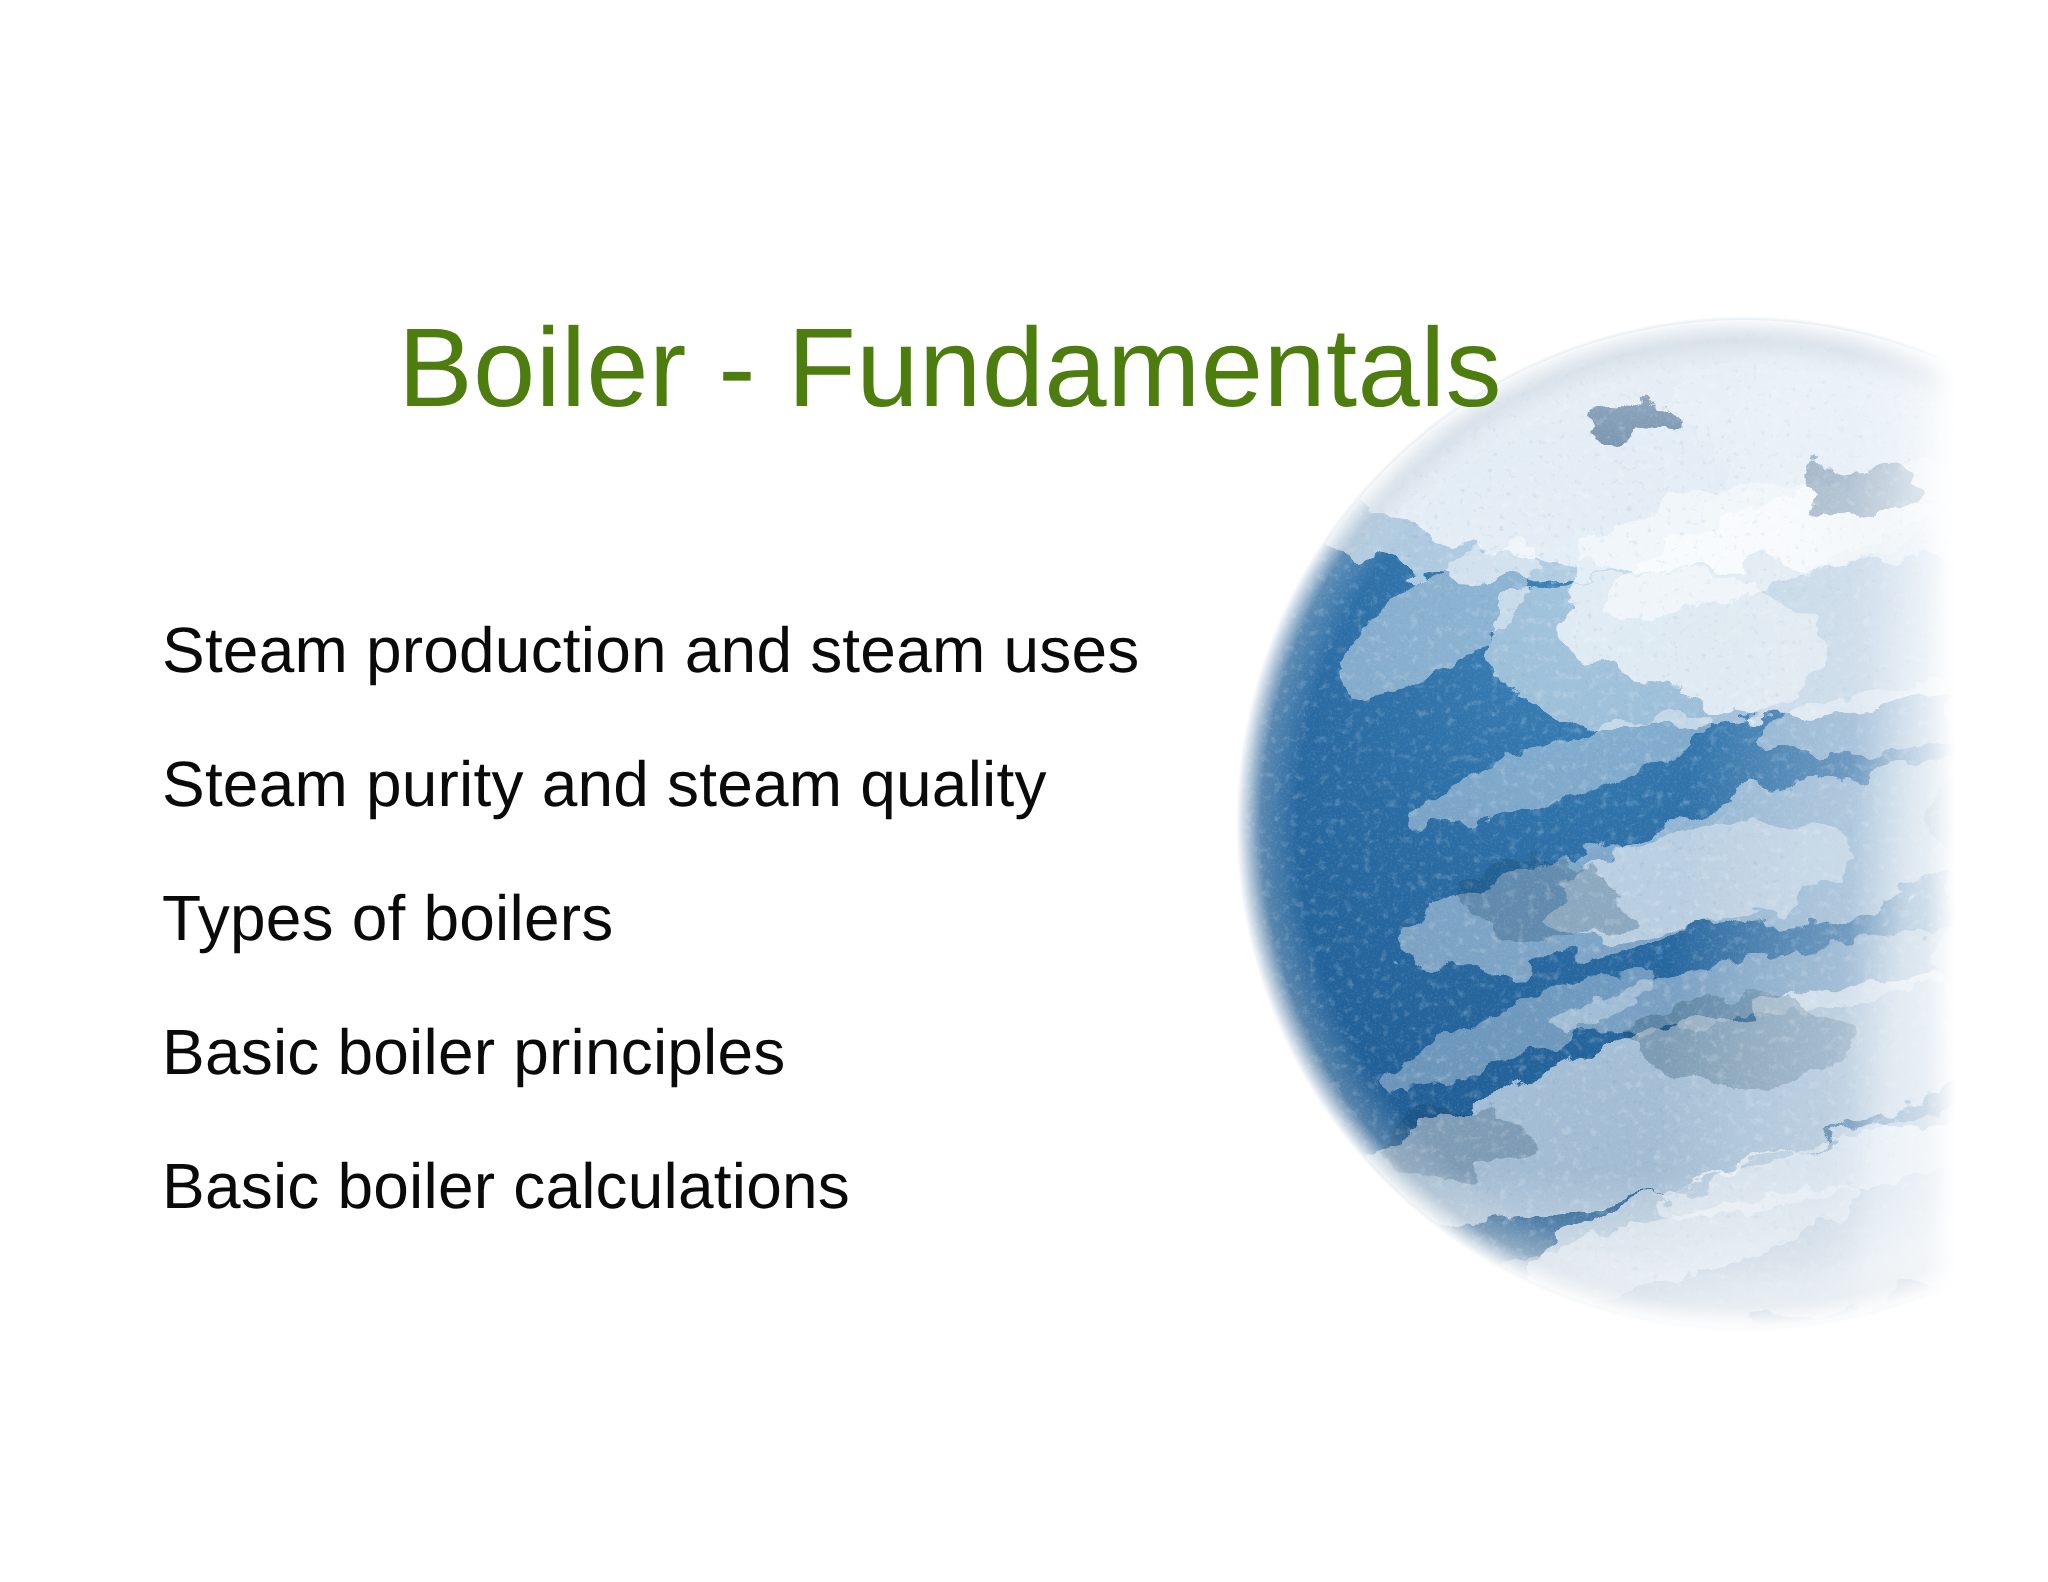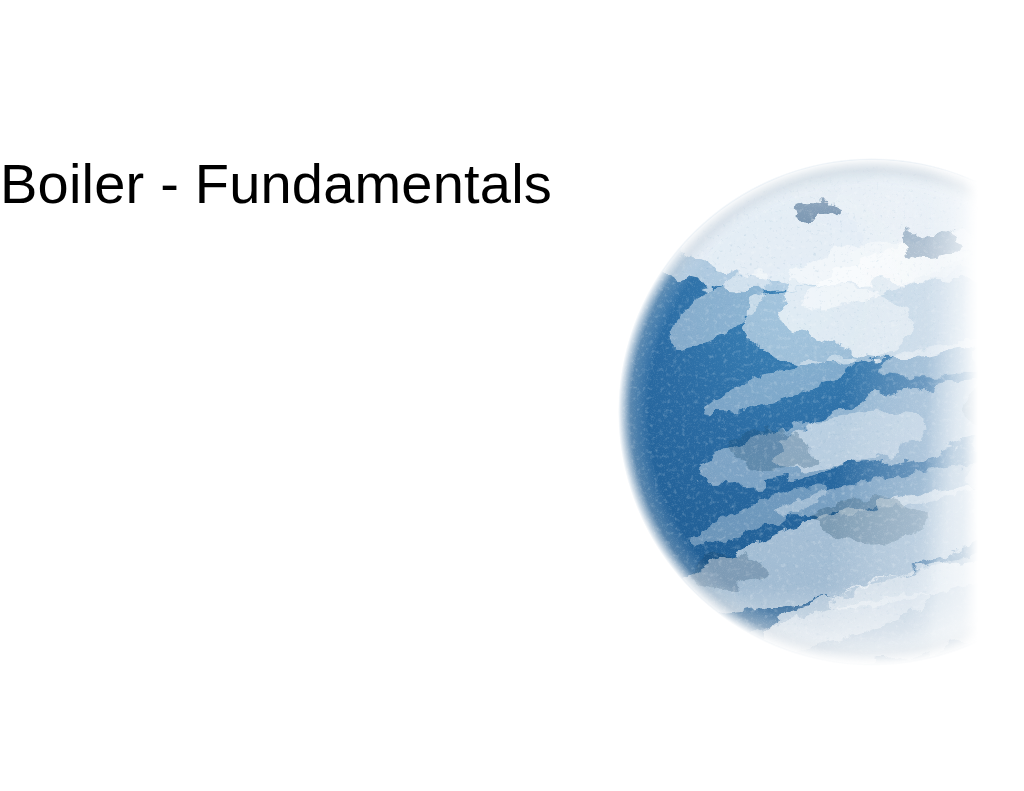--- a/index.html
+++ b/index.html
@@ -18,25 +18,25 @@
     background: #ffffff;
     overflow: hidden;
   }
 
   
   #slide-title {
     position: absolute;
     left: 0;
     top: 117px;
     width: 950px;
-    text-align: left;
+    text-align: center;
     font-size: 56px;
     font-weight: 400;
     line-height: 1.05;
-    color: #000000;
+    color: #4d7c0f;
     letter-spacing: 0.2px;
     white-space: nowrap;
     z-index: 5;
   }
 
   
   #bullet-list {
     position: absolute;
     left: 81px;
     top: 292px;
@@ -238,14 +238,21 @@
 
             <circle cx="272" cy="262" r="252" fill="none" stroke="#0e3557" stroke-width="26" opacity="0.16" filter="url(#softBlur6)"></circle>
           </g>
         </g>
       </svg>
     </div>
   </div>
 
   <h1 id="slide-title">Boiler - Fundamentals</h1>
 
+  <ul id="bullet-list">
+    <li>Steam production and steam uses</li>
+    <li>Steam purity and steam quality</li>
+    <li>Types of boilers</li>
+    <li>Basic boiler principles</li>
+    <li>Basic boiler calculations</li>
+  </ul>
 
 </div>
 
 </body></html>

